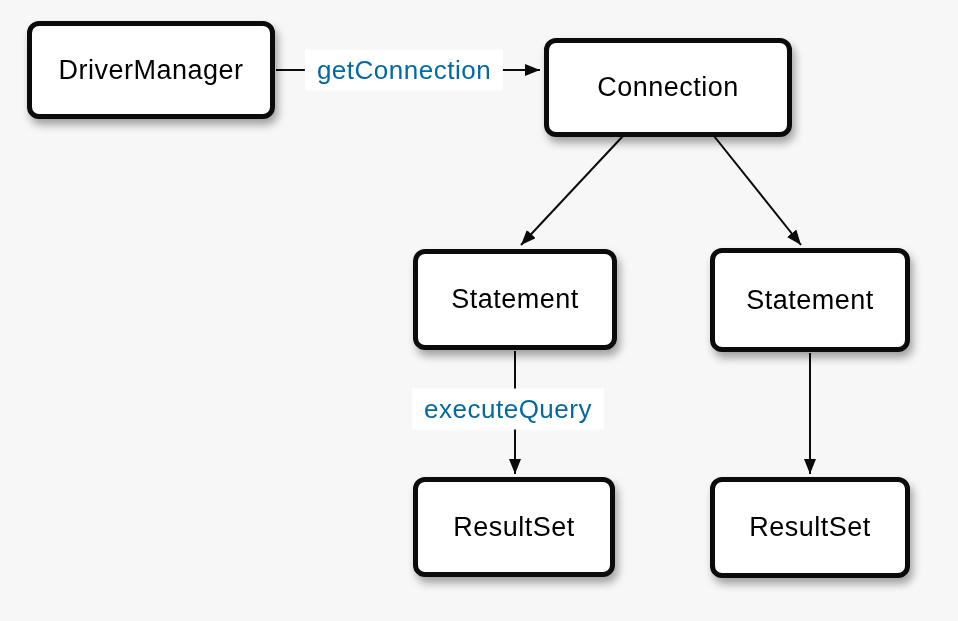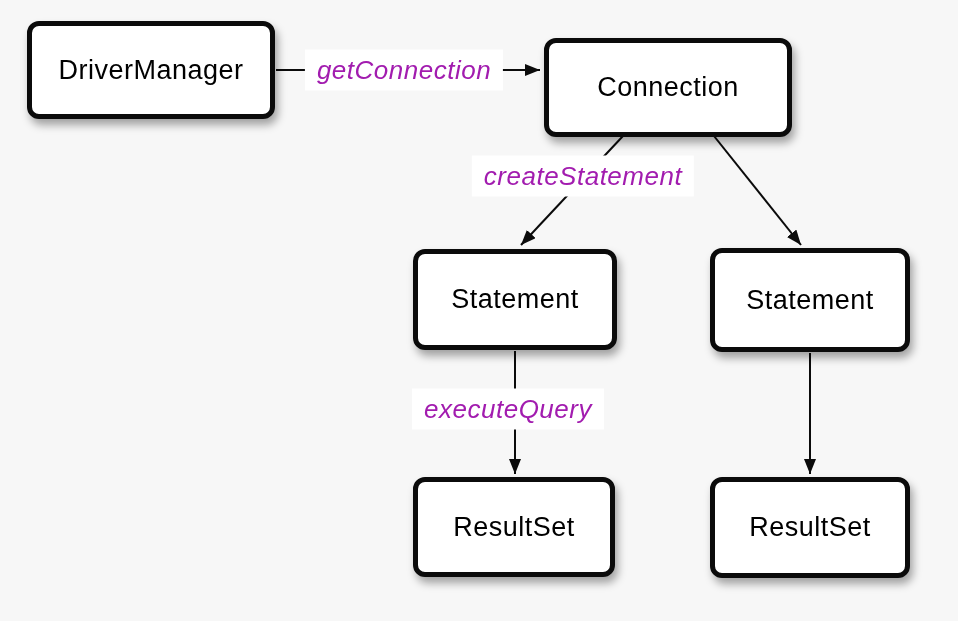--- a/index.html
+++ b/index.html
@@ -36,23 +36,22 @@
     z-index: 3;
     font-size: 27px;
     color: #000000;
     letter-spacing: 0.5px;
     white-space: nowrap;
   }
   .edge-label {
     position: absolute;
     transform: translate(-50%, -50%);
     background: #ffffff;
-    color: #a21caf;
+    color: #0369a1;
     font-size: 26px;
-    font-style: italic;
     padding: 5px 12px;
     z-index: 2;
     white-space: nowrap;
     letter-spacing: 0.5px;
   }
   
   .node-driver-manager   { left: 27px;  top: 21px;  width: 248px; height: 98px; }
   .node-connection       { left: 544px; top: 38px;  width: 248px; height: 99px; }
   .node-statement-left   { left: 413px; top: 249px; width: 204px; height: 101px; }
   .node-statement-right  { left: 710px; top: 248px; width: 200px; height: 104px; }
@@ -76,21 +75,20 @@
     </defs>
     <line x1="276" y1="70" x2="540" y2="70" stroke="#0b0b0b" stroke-width="2" marker-end="url(#arrowhead)"></line>
     <line x1="637" y1="121" x2="521" y2="245" stroke="#0b0b0b" stroke-width="2" marker-end="url(#arrowhead)"></line>
     <line x1="702" y1="121" x2="801" y2="245" stroke="#0b0b0b" stroke-width="2" marker-end="url(#arrowhead)"></line>
     <line x1="515" y1="351" x2="515" y2="474" stroke="#0b0b0b" stroke-width="2" marker-end="url(#arrowhead)"></line>
     <line x1="810" y1="353" x2="810" y2="474" stroke="#0b0b0b" stroke-width="2" marker-end="url(#arrowhead)"></line>
   </svg>
 
   <div class="edge-label label-get-connection">getConnection</div>
 
-  <div class="edge-label label-create-statement">createStatement</div>
 
   <div class="edge-label label-execute-query">executeQuery</div>
 
   <div class="node node-driver-manager">DriverManager</div>
 
   <div class="node node-connection">Connection</div>
 
   <div class="node node-statement-left">Statement</div>
 
   <div class="node node-statement-right">Statement</div>

